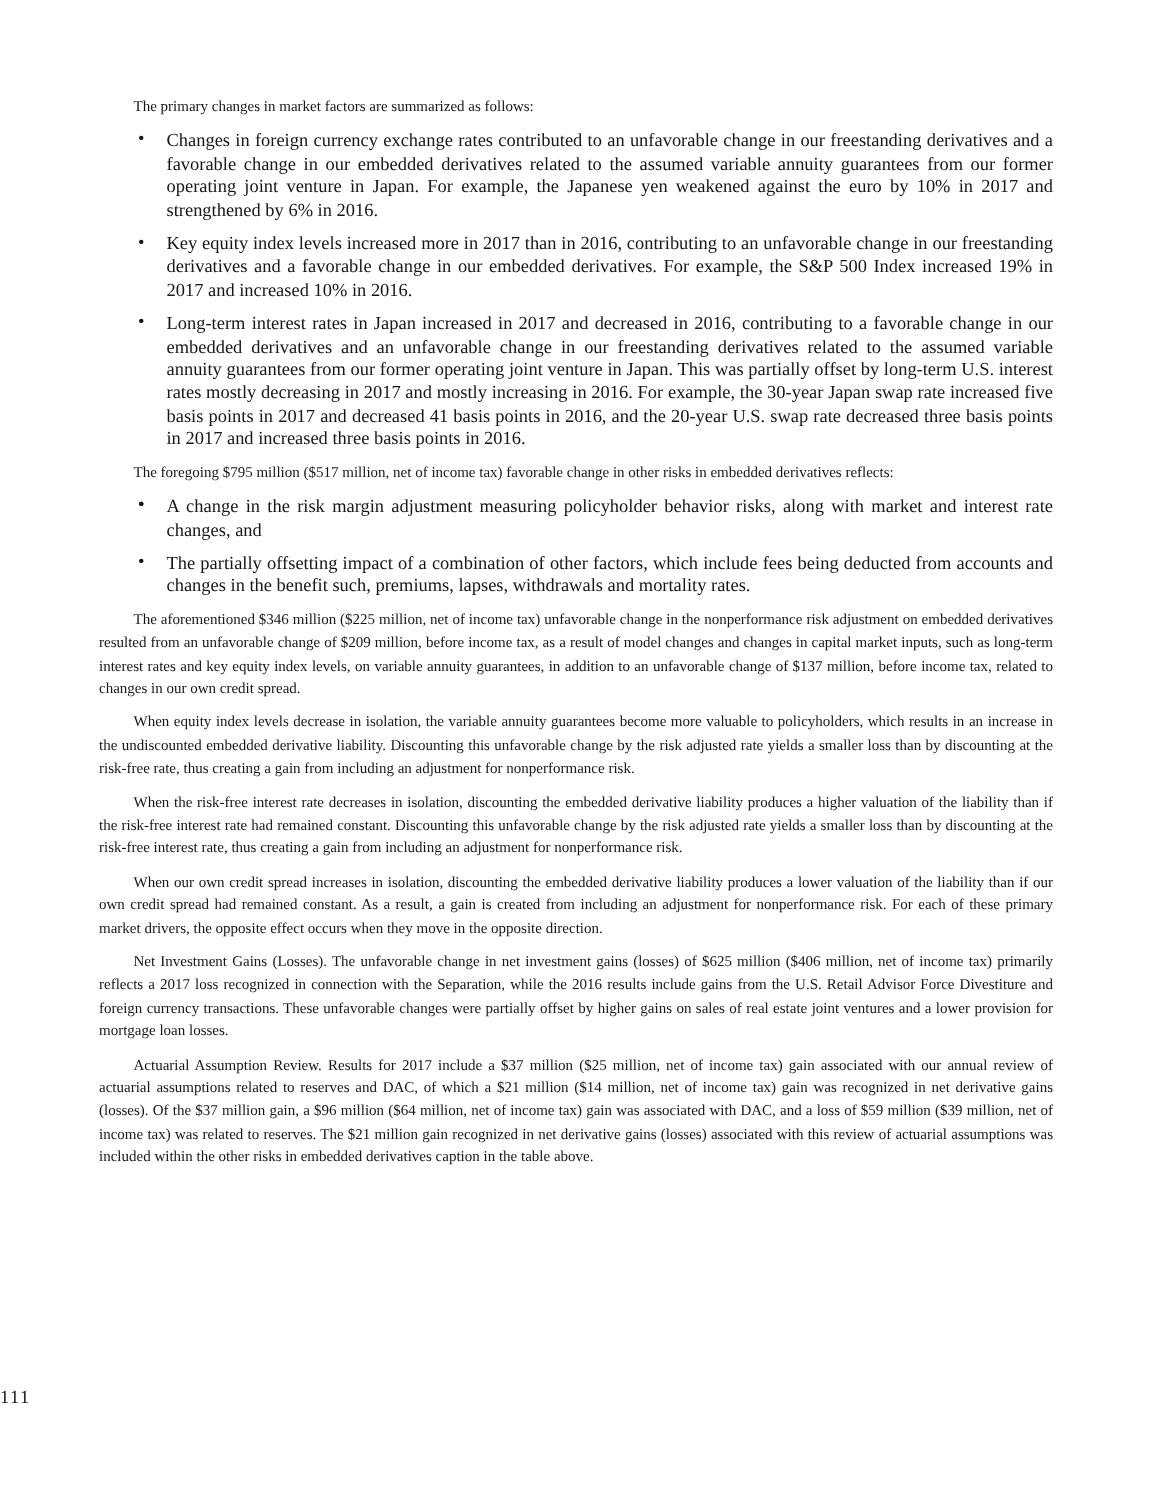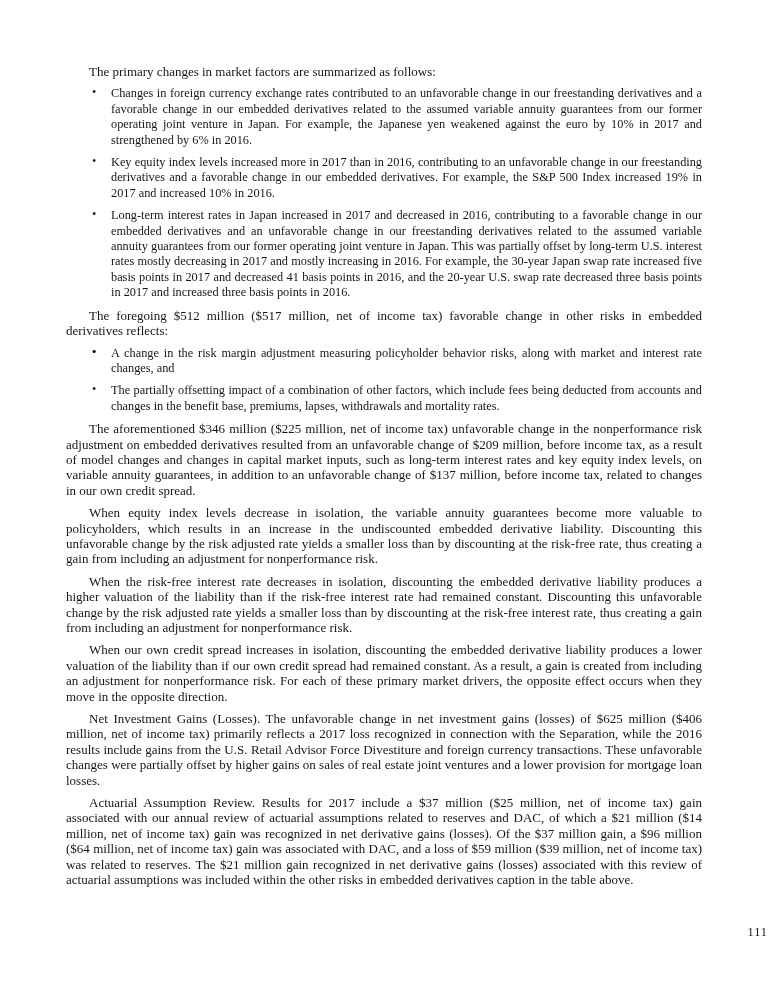--- a/index.html
+++ b/index.html
@@ -11,21 +11,21 @@
     position: relative;
     overflow: hidden;
   }
   .content {
     position: absolute;
     left: 66px;
     top: 64px;
     width: 636px;
   }
   .para {
-    font-size: 13px;
+    font-size: 10px;
     line-height: 15.4px;
     text-align: justify;
     text-indent: 23px;
     margin: 0 0 7px 0;
   }
   ul.bullets {
     list-style: none;
     margin: 0;
     padding: 0;
   }
@@ -42,21 +42,21 @@
     left: 26px;
     top: -1px;
     font-size: 12.3px;
   }
   .lead-italic { }
   .page-footer {
     position: absolute;
     top: 922px;
     left: 0;
     width: 768px;
-    text-align: right;
+    text-align: left;
   }
   .page-number {
     font-size: 12.3px;
     color: #161616;
     letter-spacing: 1px;
   }
 </style>
 </head>
 <body>
 
@@ -72,33 +72,33 @@
     <li class="bullet-item">
       <span class="marker">•</span>
       <span>Key equity index levels increased more in 2017 than in 2016, contributing to an unfavorable change in our freestanding derivatives and a favorable change in our embedded derivatives. For example, the S&amp;P 500 Index increased 19% in 2017 and increased 10% in 2016.</span>
     </li>
     <li class="bullet-item">
       <span class="marker">•</span>
       <span>Long-term interest rates in Japan increased in 2017 and decreased in 2016, contributing to a favorable change in our embedded derivatives and an unfavorable change in our freestanding derivatives related to the assumed variable annuity guarantees from our former operating joint venture in Japan. This was partially offset by long-term U.S. interest rates mostly decreasing in 2017 and mostly increasing in 2016. For example, the 30-year Japan swap rate increased five basis points in 2017 and decreased 41 basis points in 2016, and the 20-year U.S. swap rate decreased three basis points in 2017 and increased three basis points in 2016.</span>
     </li>
   </ul>
 
-  <p class="para">The foregoing $512 million ($517 million, net of income tax) favorable change in other risks in embedded derivatives reflects:</p>
+  <p class="para">The foregoing $795 million ($517 million, net of income tax) favorable change in other risks in embedded derivatives reflects:</p>
 
   <ul class="bullets">
     <li class="bullet-item">
       <span class="marker">•</span>
     </li>
     <li class="bullet-item">
       <span class="marker">•</span>
       <span>A change in the risk margin adjustment measuring policyholder behavior risks, along with market and interest rate changes, and</span>
     </li>
     <li class="bullet-item">
       <span class="marker">•</span>
-      <span>The partially offsetting impact of a combination of other factors, which include fees being deducted from accounts and changes in the benefit base, premiums, lapses, withdrawals and mortality rates.</span>
+      <span>The partially offsetting impact of a combination of other factors, which include fees being deducted from accounts and changes in the benefit such, premiums, lapses, withdrawals and mortality rates.</span>
     </li>
   </ul>
 
   <p class="para">The aforementioned $346 million ($225 million, net of income tax) unfavorable change in the nonperformance risk adjustment on embedded derivatives resulted from an unfavorable change of $209 million, before income tax, as a result of model changes and changes in capital market inputs, such as long-term interest rates and key equity index levels, on variable annuity guarantees, in addition to an unfavorable change of $137 million, before income tax, related to changes in our own credit spread.</p>
 
   <p class="para">When equity index levels decrease in isolation, the variable annuity guarantees become more valuable to policyholders, which results in an increase in the undiscounted embedded derivative liability. Discounting this unfavorable change by the risk adjusted rate yields a smaller loss than by discounting at the risk-free rate, thus creating a gain from including an adjustment for nonperformance risk.</p>
 
   <p class="para">When the risk-free interest rate decreases in isolation, discounting the embedded derivative liability produces a higher valuation of the liability than if the risk-free interest rate had remained constant. Discounting this unfavorable change by the risk adjusted rate yields a smaller loss than by discounting at the risk-free interest rate, thus creating a gain from including an adjustment for nonperformance risk.</p>
 
   <p class="para">When our own credit spread increases in isolation, discounting the embedded derivative liability produces a lower valuation of the liability than if our own credit spread had remained constant. As a result, a gain is created from including an adjustment for nonperformance risk. For each of these primary market drivers, the opposite effect occurs when they move in the opposite direction.</p>

